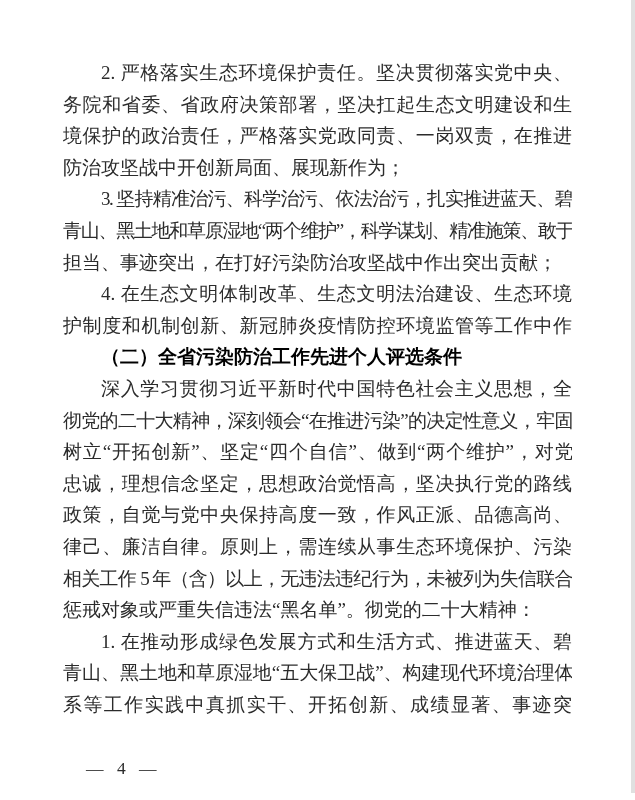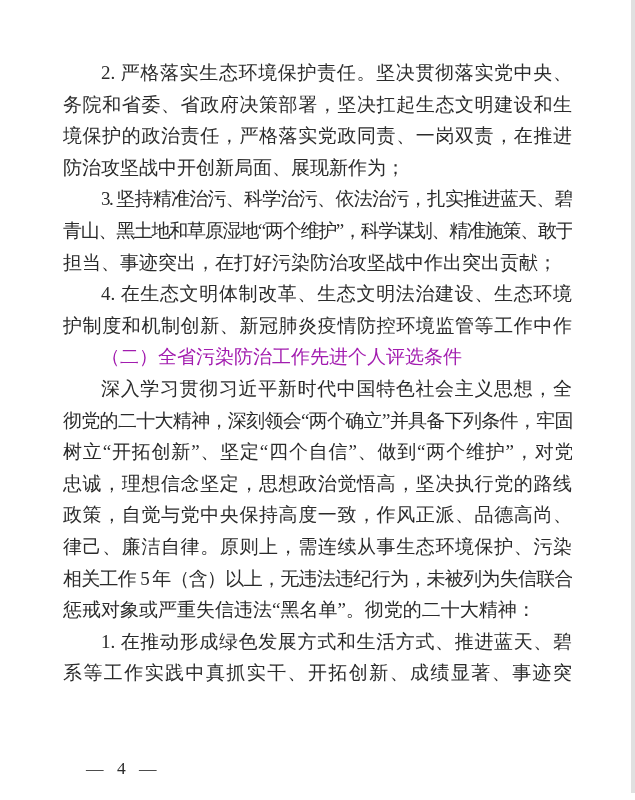--- a/index.html
+++ b/index.html
@@ -47,22 +47,22 @@
   .line.indent {
     padding-left: 38px;
   }
   .line.tight {
     letter-spacing: -1.5px;
   }
   .line.tight2 {
     letter-spacing: -2.6px;
   }
   .line.bold {
-    font-weight: 400;
-    color: #a21caf;
+    font-weight: 700;
+    color: #000000;
   }
   .page-number {
     position: absolute;
     left: 86px;
     top: 758px;
     font-size: 17.5px;
     line-height: 20px;
     word-spacing: 9px;
     color: #2b2b2b;
   }
@@ -77,28 +77,29 @@
     <div class="line">务院和省委、省政府决策部署，坚决扛起生态文明建设和生态环</div>
     <div class="line">境保护的政治责任，严格落实党政同责、一岗双责，在推进污染</div>
     <div class="line end">防治攻坚战中开创新局面、展现新作为；</div>
     <div class="line indent tight">3. 坚持精准治污、科学治污、依法治污，扎实推进蓝天、碧水、</div>
     <div class="line tight2">青山、黑土地和草原湿地“两个维护”，科学谋划、精准施策、敢于</div>
     <div class="line end">担当、事迹突出，在打好污染防治攻坚战中作出突出贡献；</div>
     <div class="line indent">4. 在生态文明体制改革、生态文明法治建设、生态环境保</div>
     <div class="line">护制度和机制创新、新冠肺炎疫情防控环境监管等工作中作出突</div>
     <div class="line indent end bold">（二）全省污染防治工作先进个人评选条件</div>
     <div class="line indent">深入学习贯彻习近平新时代中国特色社会主义思想，全面贯</div>
-    <div class="line tight">彻党的二十大精神，深刻领会“两个确立”并具备下列条件，牢固</div>
+    <div class="line tight">彻党的二十大精神，深刻领会“在推进污染”的决定性意义，牢固</div>
     <div class="line tight">树立“开拓创新”、坚定“四个自信”、做到“两个维护”，对党</div>
     <div class="line">忠诚，理想信念坚定，思想政治觉悟高，坚决执行党的路线方针</div>
     <div class="line">政策，自觉与党中央保持高度一致，作风正派、品德高尚、严于</div>
     <div class="line">律己、廉洁自律。原则上，需连续从事生态环境保护、污染防治</div>
     <div class="line tight">相关工作 5 年（含）以上，无违法违纪行为，未被列为失信联合</div>
     <div class="line end">惩戒对象或严重失信违法“黑名单”。彻党的二十大精神：</div>
     <div class="line indent">1. 在推动形成绿色发展方式和生活方式、推进蓝天、碧水、</div>
+    <div class="line tight">青山、黑土地和草原湿地“五大保卫战”、构建现代环境治理体</div>
     <div class="line">系等工作实践中真抓实干、开拓创新、成绩显著、事迹突出，表</div>
   </div>
 
   <div class="page-number">— 4 —</div>
 
   <div class="scan-edge"></div>
 
 </div>
 
 </body></html>

